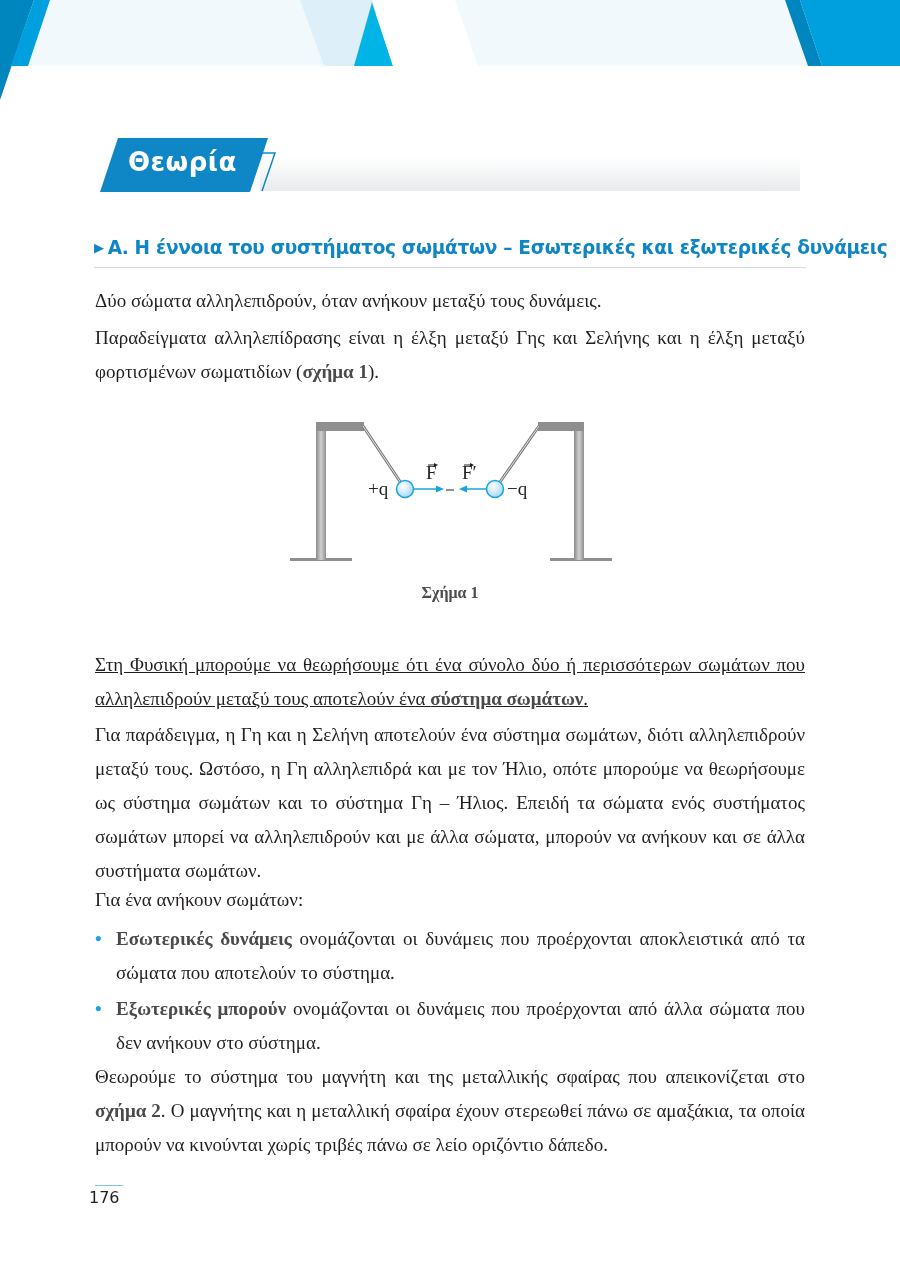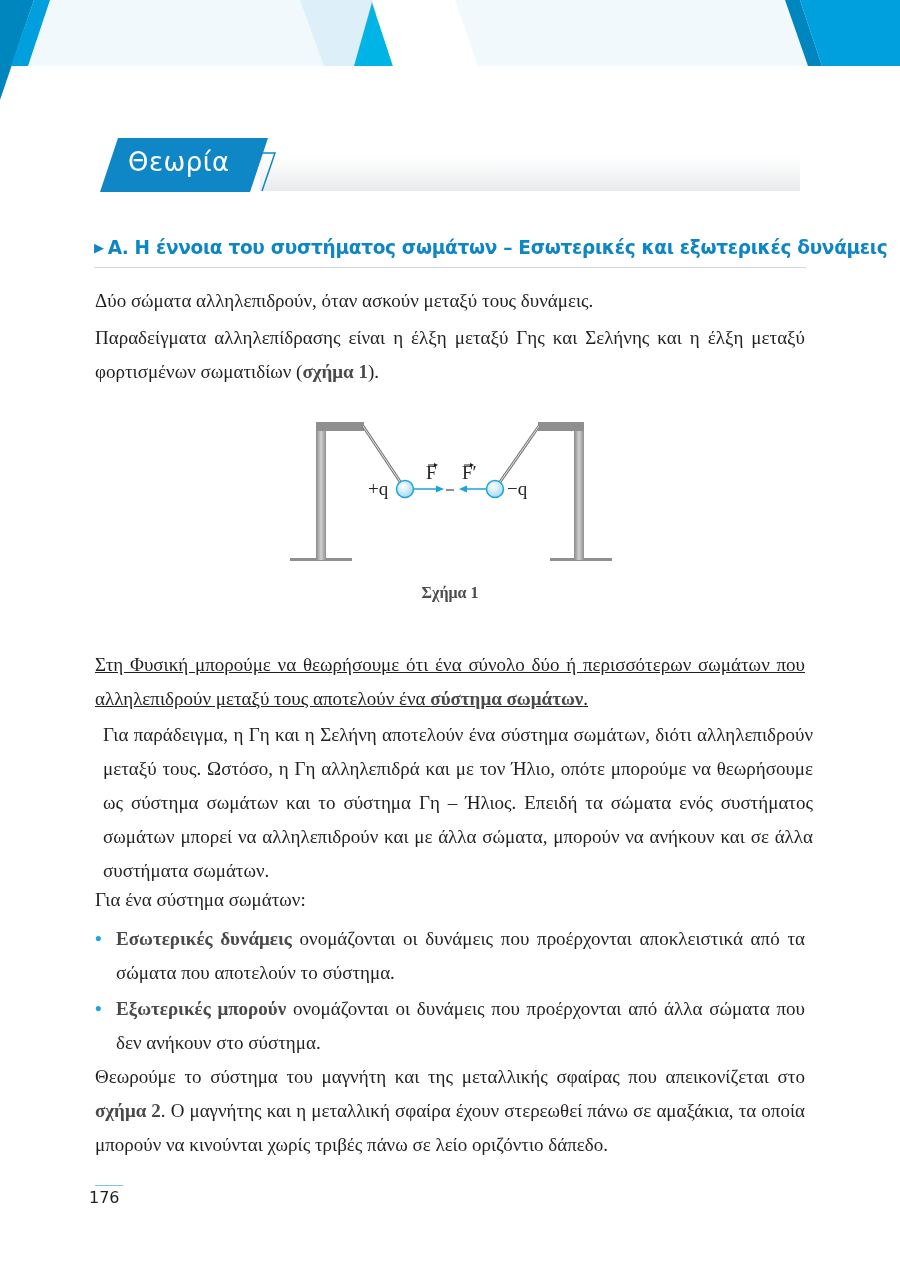--- a/index.html
+++ b/index.html
@@ -14,21 +14,21 @@
   .theory-tab {
     position: absolute; left: 100px; top: 137px; height: 55px; width: 700px;
   }
   .theory-shadow {
     position: absolute; left: 160px; top: 20px; width: 540px; height: 34px;
     background: linear-gradient(to bottom, rgba(255,255,255,0) 0%, rgba(230,232,235,0.9) 100%);
   }
   .theory-outline { position: absolute; left: 0; top: 0; width: 200px; height: 56px; }
   .theory-label {
     position: absolute; left: 28px; top: 10px;
-    font-family: "DejaVu Sans", sans-serif; font-weight: normal; font-size: 26px;
+    font-family: "DejaVu Sans", sans-serif; font-weight: bold; font-size: 26px;
     color: #ffffff; letter-spacing: 0.5px;
   }
 
   .section-heading {
     position: absolute; left: 94px; top: 237px; width: 712px;
     font-family: "DejaVu Sans", sans-serif; font-size: 18.5px; font-weight: bold;
     color: #0e86c4; white-space: nowrap; letter-spacing: -0.3px;
   }
   .section-heading .tri { font-size: 13px; margin-right: 4px; vertical-align: 2px; }
   .section-rule {
@@ -83,21 +83,21 @@
     <polyline points="160,16 175,16 162,54" fill="none" stroke="#0f87c6" stroke-width="1.5"></polyline>
   </svg>
   <span class="theory-label">Θεωρία</span>
 </div>
 
 <div class="section-heading">
   <span class="tri">▶</span><span>Α. Η έννοια του συστήματος σωμάτων – Εσωτερικές και εξωτερικές δυνάμεις</span>
 </div>
 <div class="section-rule"></div>
 
-<p class="para" style="top:284px;">Δύο σώματα αλληλεπιδρούν, όταν ασκούν μεταξύ τους δυνάμεις.</p>
+<p class="para" style="top:284px;">Δύο σώματα αλληλεπιδρούν, όταν ανήκουν μεταξύ τους δυνάμεις.</p>
 
 <p class="para" style="top:321px;"><span>Παραδείγματα αλληλεπίδρασης είναι η έλξη μεταξύ Γης και Σελήνης και η έλξη μεταξύ φορτισμένων σωματιδίων (</span><b>σχήμα 1</b><span>).</span></p>
 
 <svg class="figure" viewBox="0 0 340 200">
   <defs>
     <linearGradient id="postGrad" x1="0" x2="1" y1="0" y2="0">
       <stop offset="0" stop-color="#8a8a8a"></stop>
       <stop offset="0.5" stop-color="#d0d0d0"></stop>
       <stop offset="1" stop-color="#8f8f8f"></stop>
     </linearGradient>
@@ -146,23 +146,23 @@
   </g>
 </svg>
 <span class="fig-label" style="left:368px; top:478px;">+q</span>
 <span class="fig-label" style="left:507px; top:478px;">−q</span>
 <span class="fig-label" style="left:426px; top:462px;">F</span>
 <span class="fig-label" style="left:462px; top:462px;">F′</span>
 <div class="fig-caption">Σχήμα 1</div>
 
 <p class="para" style="top:648px;text-decoration:underline;"><span>Στη Φυσική μπορούμε να θεωρήσουμε ότι ένα σύνολο δύο ή περισσότερων σωμάτων που αλληλεπιδρούν μεταξύ τους αποτελούν ένα </span><b>σύστημα σωμάτων</b><span>.</span></p>
 
-<p class="para" style="top:718px;margin-left:8px;">Για παράδειγμα, η Γη και η Σελήνη αποτελούν ένα σύστημα σωμάτων, διότι αλληλεπιδρούν μεταξύ τους. Ωστόσο, η Γη αλληλεπιδρά και με τον Ήλιο, οπότε μπορούμε να θεωρήσουμε ως σύστημα σωμάτων και το σύστημα Γη – Ήλιος. Επειδή τα σώματα ενός συστήματος σωμάτων μπορεί να αλληλεπιδρούν και με άλλα σώματα, μπορούν να ανήκουν και σε άλλα συστήματα σωμάτων.</p>
+<p class="para" style="top:718px;">Για παράδειγμα, η Γη και η Σελήνη αποτελούν ένα σύστημα σωμάτων, διότι αλληλεπιδρούν μεταξύ τους. Ωστόσο, η Γη αλληλεπιδρά και με τον Ήλιο, οπότε μπορούμε να θεωρήσουμε ως σύστημα σωμάτων και το σύστημα Γη – Ήλιος. Επειδή τα σώματα ενός συστήματος σωμάτων μπορεί να αλληλεπιδρούν και με άλλα σώματα, μπορούν να ανήκουν και σε άλλα συστήματα σωμάτων.</p>
 
-<p class="para" style="top:883px;">Για ένα σύστημα σωμάτων:</p>
+<p class="para" style="top:883px;">Για ένα ανήκουν σωμάτων:</p>
 
 <div class="bullet" style="top:922px;">
   <span class="dot">•</span>
   <span class="txt"><b>Εσωτερικές δυνάμεις</b><span> ονομάζονται οι δυνάμεις που προέρχονται αποκλειστικά από τα σώματα που αποτελούν το σύστημα.</span></span>
 </div>
 
 <div class="bullet" style="top:992px;">
   <span class="dot">•</span>
   <span class="txt"><b>Εξωτερικές μπορούν</b><span> ονομάζονται οι δυνάμεις που προέρχονται από άλλα σώματα που δεν ανήκουν στο σύστημα.</span></span>
 </div>

